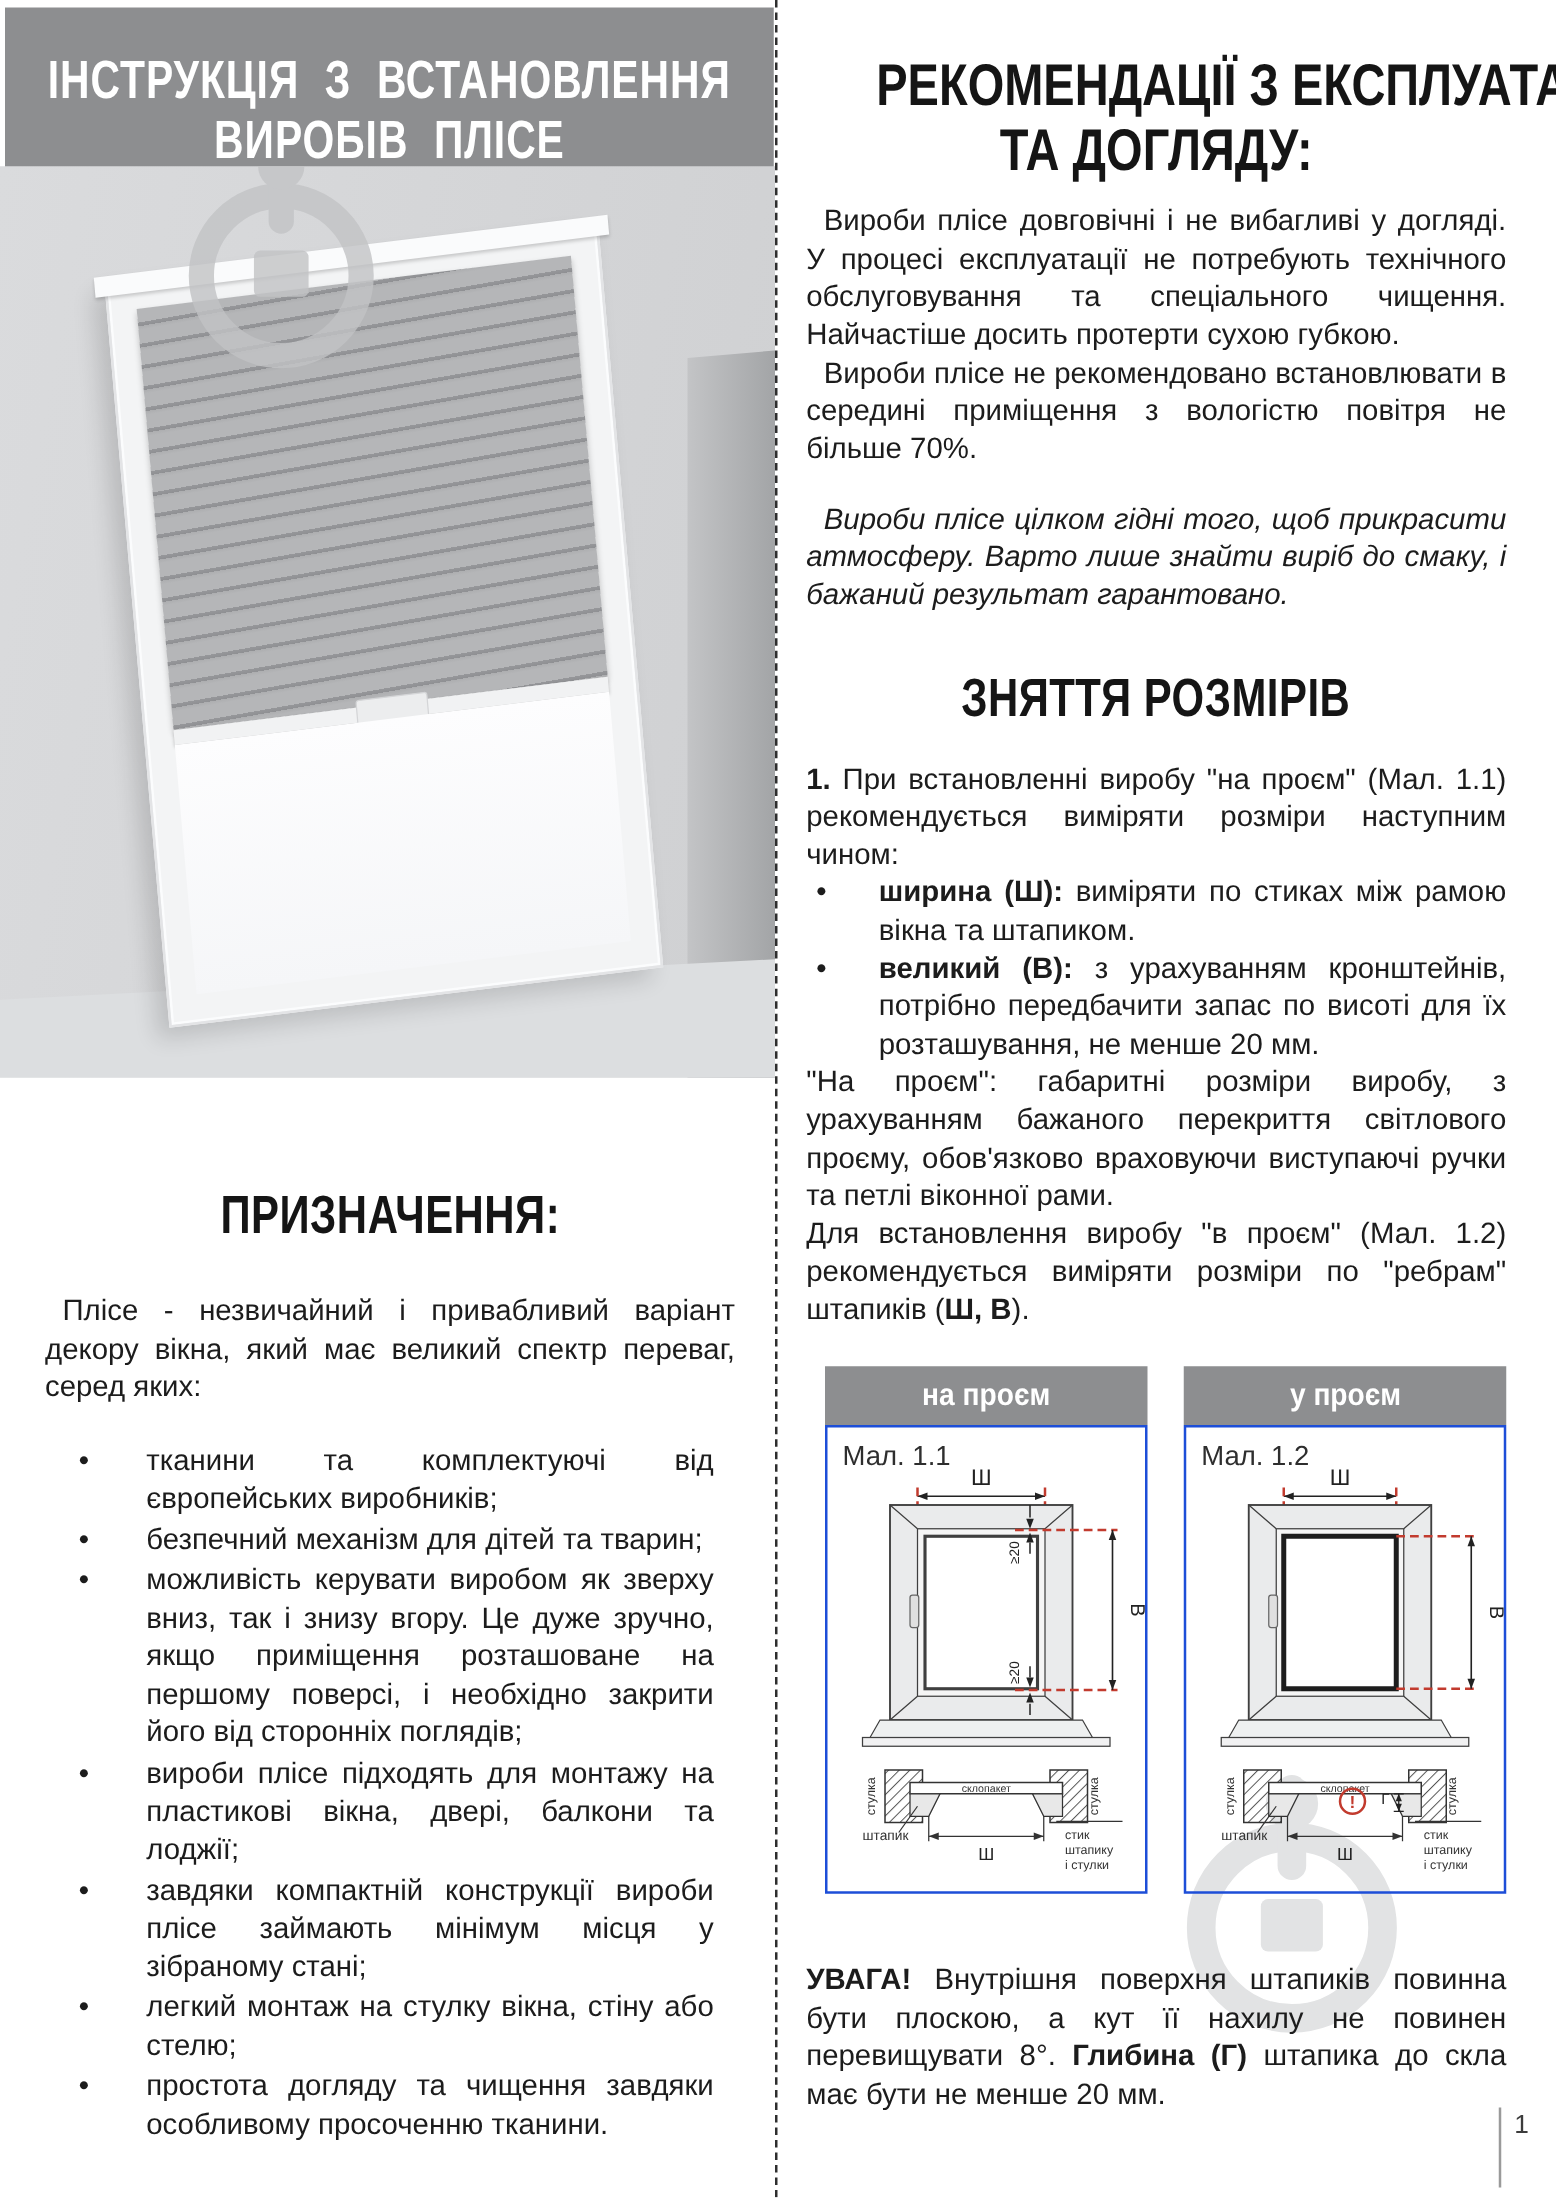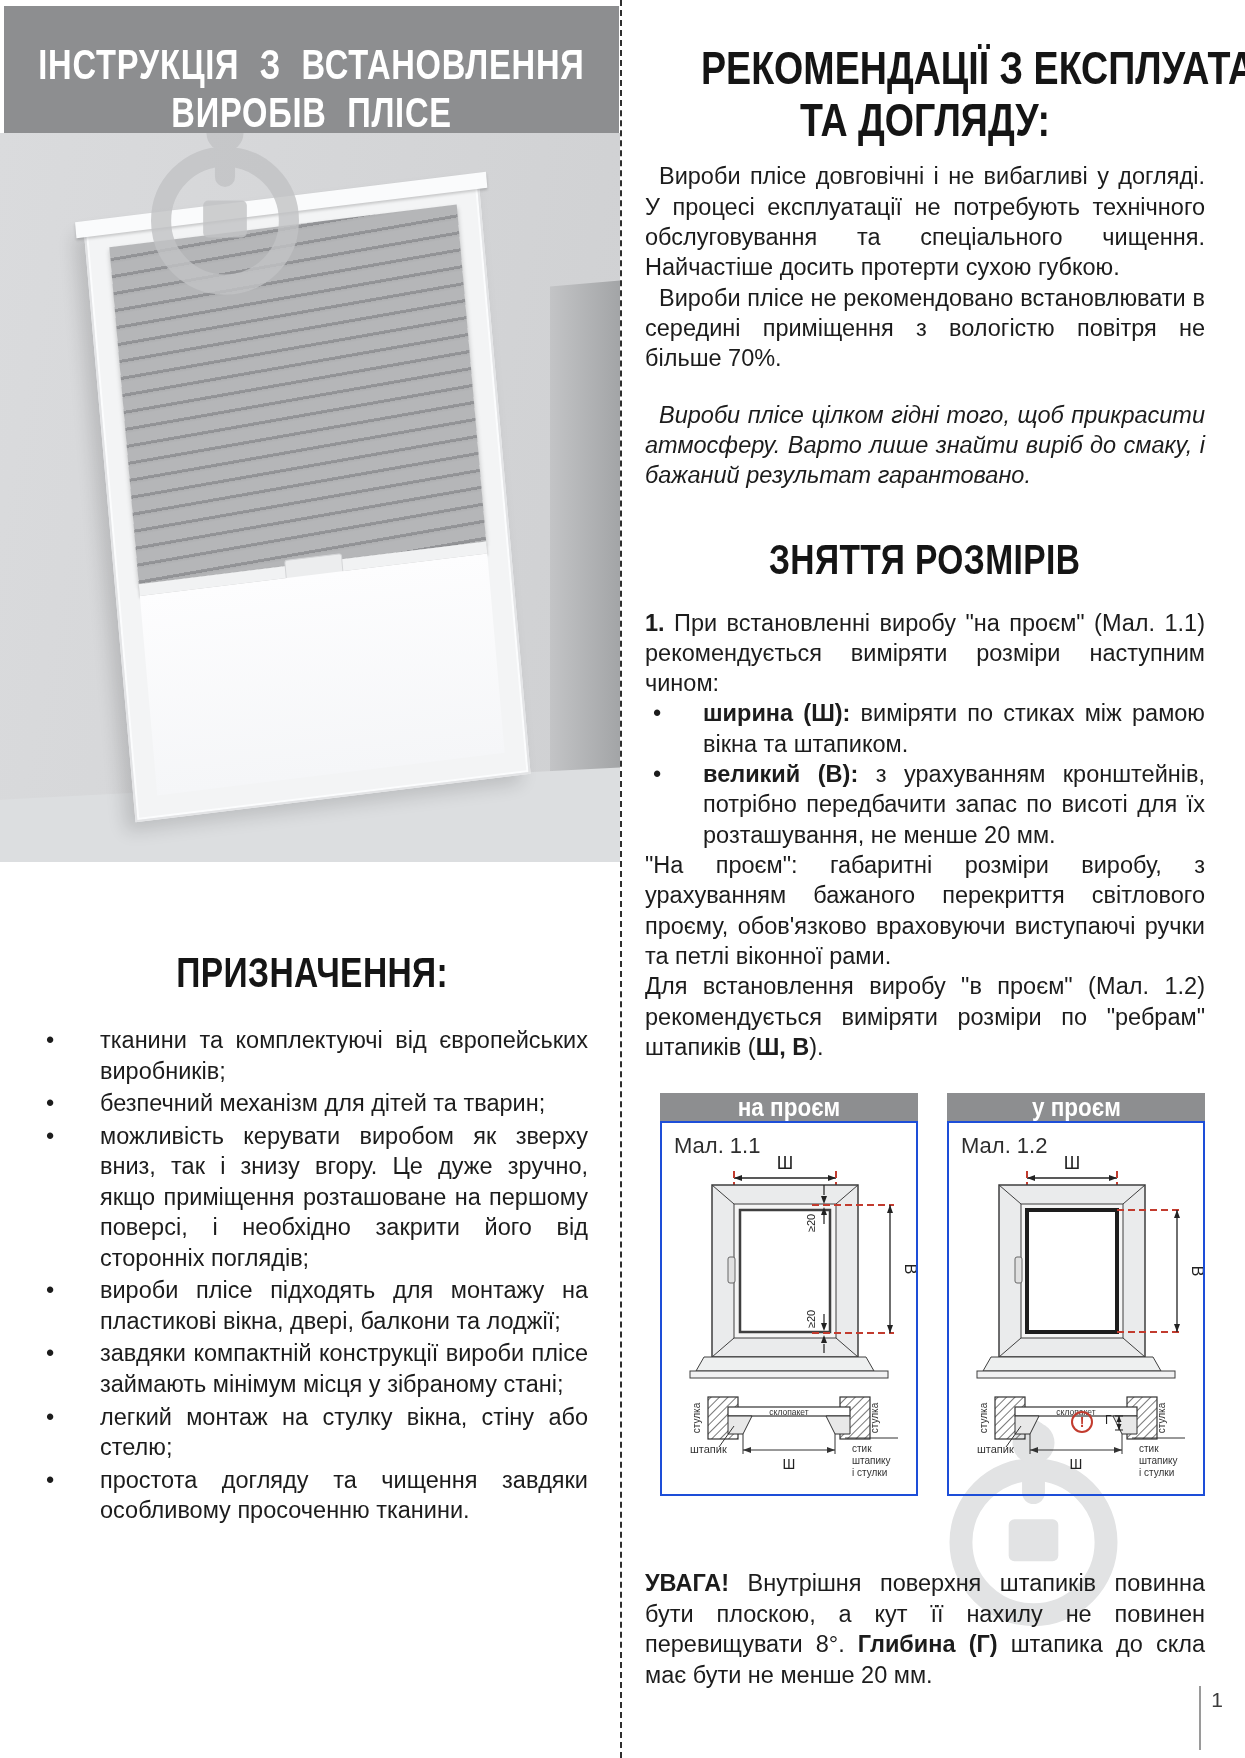--- a/index.html
+++ b/index.html
@@ -37,42 +37,42 @@
   .blind-handle{position:absolute;left:50%;top:356px;width:56px;height:20px;margin-left:-28px;
        background:#ecedee;border:1px solid #d4d5d7;border-radius:3px;}
   .glass{position:absolute;left:24px;right:24px;top:374px;bottom:24px;
        background:linear-gradient(180deg,#fdfdfe,#f5f6f8);}
   .wm{position:absolute;}
 
   .purpose{position:absolute;left:36px;top:948px;width:552px;}
   .big-title{font-size:43px;font-weight:bold;color:#151515;text-align:center;margin:0;}
   .big-title .cond{display:inline-block;transform:scaleX(0.78);white-space:nowrap;letter-spacing:0.5px;}
   .purpose .intro{margin:36px 0 0;font-size:23.5px;line-height:1.3;text-align:justify;text-indent:14px;}
-  ul.plist{list-style:none;margin:28px 0 0;padding:0;}
+  ul.plist{list-style:none;margin:28px 17px 0;padding:0;}
   ul.plist li{position:relative;padding-left:64px;margin:0 0 2px;font-size:23.5px;line-height:1.3;text-align:justify;}
   ul.plist li::before{content:"\2022";position:absolute;left:10px;top:0;}
 
   
   .rcol{position:absolute;left:645px;top:0;width:560px;}
   .rtitle{margin:42px 0 0;font-size:47px;font-weight:bold;color:#151515;text-align:center;line-height:1.1;}
   .rtitle .cond{display:block;transform:scaleX(0.8);white-space:nowrap;}
   .para{margin:0;font-size:23.5px;line-height:1.29;text-align:justify;text-indent:14px;}
   .para.noindent{text-indent:0;}
   .mt16{margin-top:16px;} .mt26{margin-top:26px;}
   .italic{font-style:italic;}
   .mtitle{margin:44px 0 24px;}
   ul.mlist{list-style:none;margin:0;padding:0;}
   ul.mlist li{position:relative;padding-left:58px;font-size:23.5px;line-height:1.29;text-align:justify;}
   ul.mlist li::before{content:"\2022";position:absolute;left:8px;top:0;}
 
   
   .figs{position:absolute;left:660px;top:1093px;width:546px;height:407px;z-index:1;}
   .figure{position:absolute;top:0;width:258px;}
   .fig1{left:0;} .fig2{left:287px;}
-  .fig-head{height:28px;background:#8d8e90;color:#fff;display:flex;align-items:center;justify-content:center;}
+  .fig-head{height:47px;background:#8d8e90;color:#fff;display:flex;align-items:center;justify-content:center;}
   .fig-head span{font-weight:bold;font-size:25px;transform:scaleX(0.9);white-space:nowrap;}
   .fig-body{height:371px;border:2px solid #1d4ed8;position:relative;background:transparent;}
   .fig-body svg{display:block;}
 
   .attention{position:absolute;left:645px;top:1537px;width:560px;z-index:1;
              font-size:23.5px;line-height:1.3;text-align:justify;margin-top:31px;}
   .pagenum{position:absolute;right:22px;bottom:8px;height:62px;border-left:2px solid #9a9a9a;
            padding:2px 0 0 10px;font-size:21px;color:#3c3c3c;z-index:2;}
 
   .wm1{left:140px;top:-20px;width:170px;height:185px;opacity:.8;}
@@ -105,20 +105,21 @@
     <svg class="wm wm1" viewBox="0 0 100 110">
       <circle cx="50" cy="64" r="38" fill="none" stroke="#c2c3c5" stroke-width="12"></circle>
       <rect x="44" y="0" width="12" height="44" rx="6" fill="#c2c3c5"></rect>
       <circle cx="50" cy="12" r="11" fill="#c2c3c5"></circle>
       <rect x="37" y="52" width="26" height="22" rx="3" fill="#c2c3c5"></rect>
     </svg>
   </div>
 
   <div class="purpose">
     <h2 class="big-title"><span class="cond">ПРИЗНАЧЕННЯ:</span></h2>
+    <p class="intro">Плісе - незвичайний і привабливий варіант декору вікна, який має великий спектр переваг, серед яких:</p>
     <ul class="plist">
       <li>тканини та комплектуючі від європейських виробників;</li>
       <li>безпечний механізм для дітей та тварин;</li>
       <li>можливість керувати виробом як зверху вниз, так і знизу вгору. Це дуже зручно, якщо приміщення розташоване на першому поверсі, і необхідно закрити його від сторонніх поглядів;</li>
       <li>вироби плісе підходять для монтажу на пластикові вікна, двері, балкони та лоджії;</li>
       <li>завдяки компактній конструкції вироби плісе займають мінімум місця у зібраному стані;</li>
       <li>легкий монтаж на стулку вікна, стіну або стелю;</li>
       <li>простота догляду та чищення завдяки особливому просоченню тканини.</li>
     </ul>
   </div>

